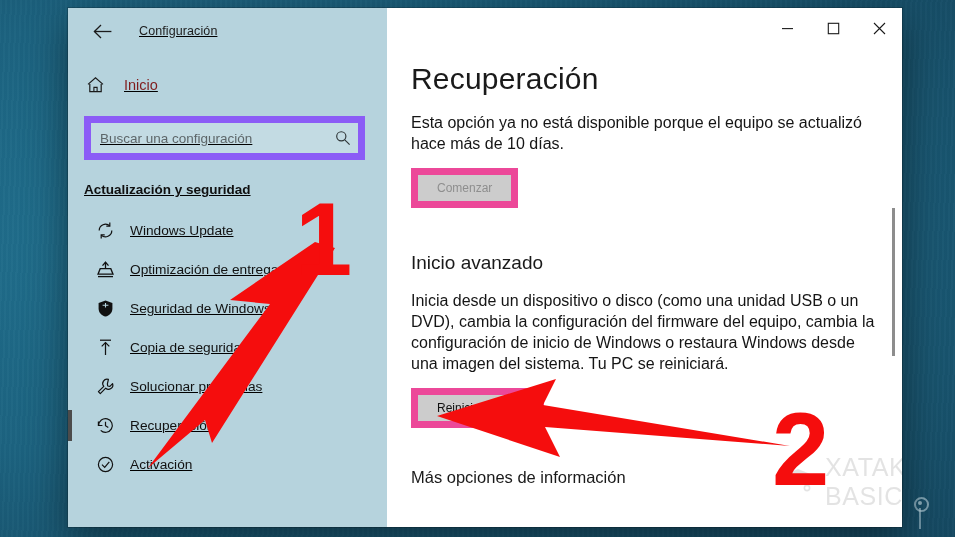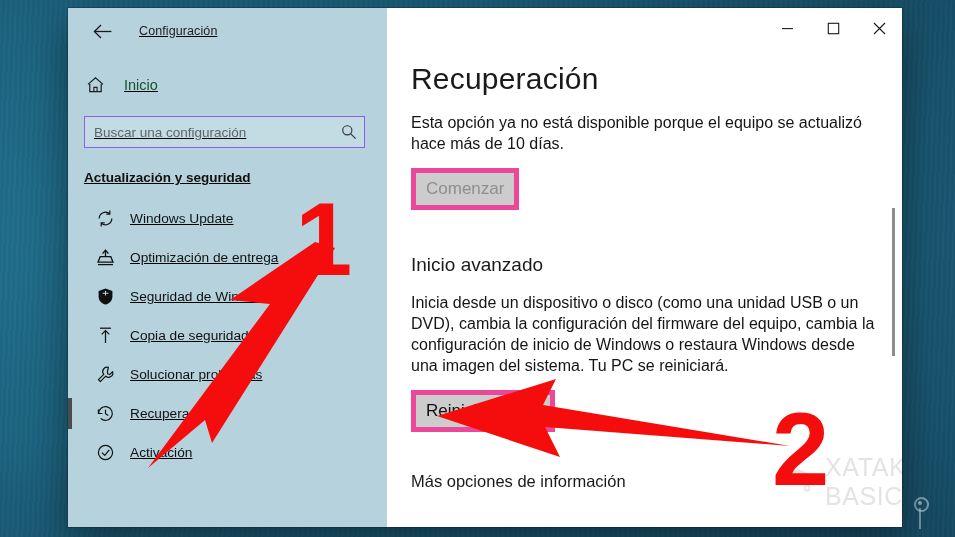--- a/index.html
+++ b/index.html
@@ -55,25 +55,25 @@
     cursor:default;
   }
   .back-btn svg{display:block;}
   .app-title{
     font-size:12.5px;color:#1c1c1c;margin-left:20px;letter-spacing:.1px;
   }
   .home-row{
     display:flex;align-items:center;height:34px;margin-top:14px;padding-left:18px;
   }
   .home-row .ic{width:28px;display:flex;align-items:center;}
-  .home-row .lb{font-size:14.5px;color:#14532d;margin-left:10px;}
+  .home-row .lb{font-size:14.5px;color:#7f1d1d;margin-left:10px;}
 
   .search-wrap{
     margin:14px 22px 0 16px;height:30px;background:#c3dbe3;
-    border:1px solid #8b5cf6;display:flex;align-items:center;
+    border:7px solid #8b5cf6;display:flex;align-items:center;
   }
   .search-wrap input{
     flex:1;border:0;outline:0;background:transparent;
     font-family:inherit;font-size:13.5px;color:#3d4447;padding:0 6px 0 9px;
   }
   .search-wrap input::placeholder{color:#5d6669;opacity:1;}
   .search-ic{width:30px;display:flex;align-items:center;justify-content:center;}
 
   .nav-group-title{
     font-size:13.5px;font-weight:bold;color:#101010;
@@ -111,22 +111,22 @@
     background:#fff;padding-right:10px;
   }
   .body-scroll{position:absolute;left:0;right:0;top:40px;bottom:0;}
   .inner{padding:54px 0 0 24px;}
 
   .para{
     font-size:16px;color:#151515;line-height:21px;max-width:472px;
   }
   .para.top{margin-top:10px;}
   .btn{
-    margin-top:14px;display:inline-block;background:#cccccc;border:5px solid #ec4899;
-    font-family:inherit;font-size:17px;padding:6px 10px;color:#111;
+    margin-top:14px;display:inline-block;background:#cccccc;border:7px solid #ec4899;
+    font-family:inherit;font-size:12px;padding:6px 19px;color:#111;
   }
   .btn.disabled{color:#8e8e8e;}
   .link{
     margin-top:25px;font-size:13.8px;color:#1a1a1a;
   }
   .sec-head{
     margin-top:44px;font-size:19px;font-weight:400;color:#1a1a1a;
   }
   .sec-head + .para{margin-top:16px;}
   .more-opts{

